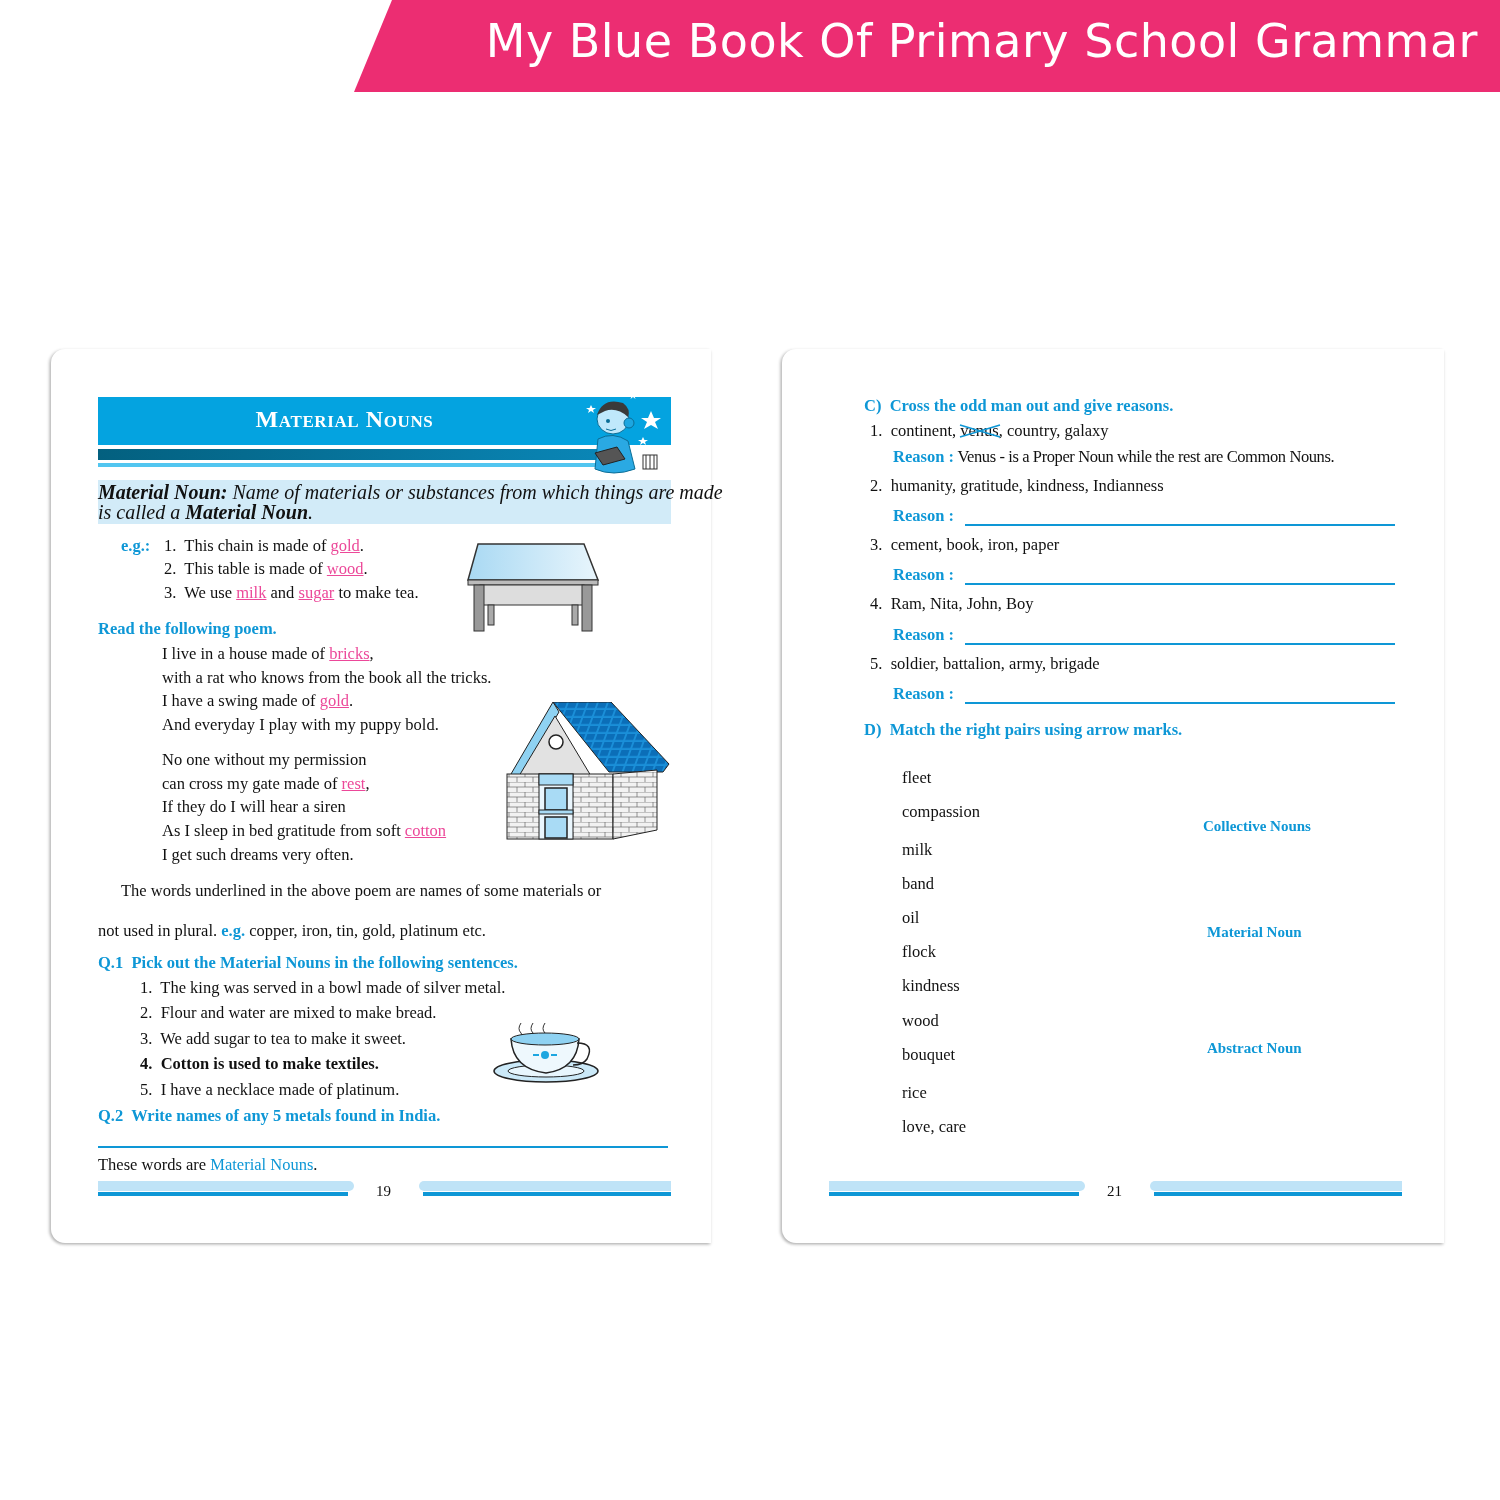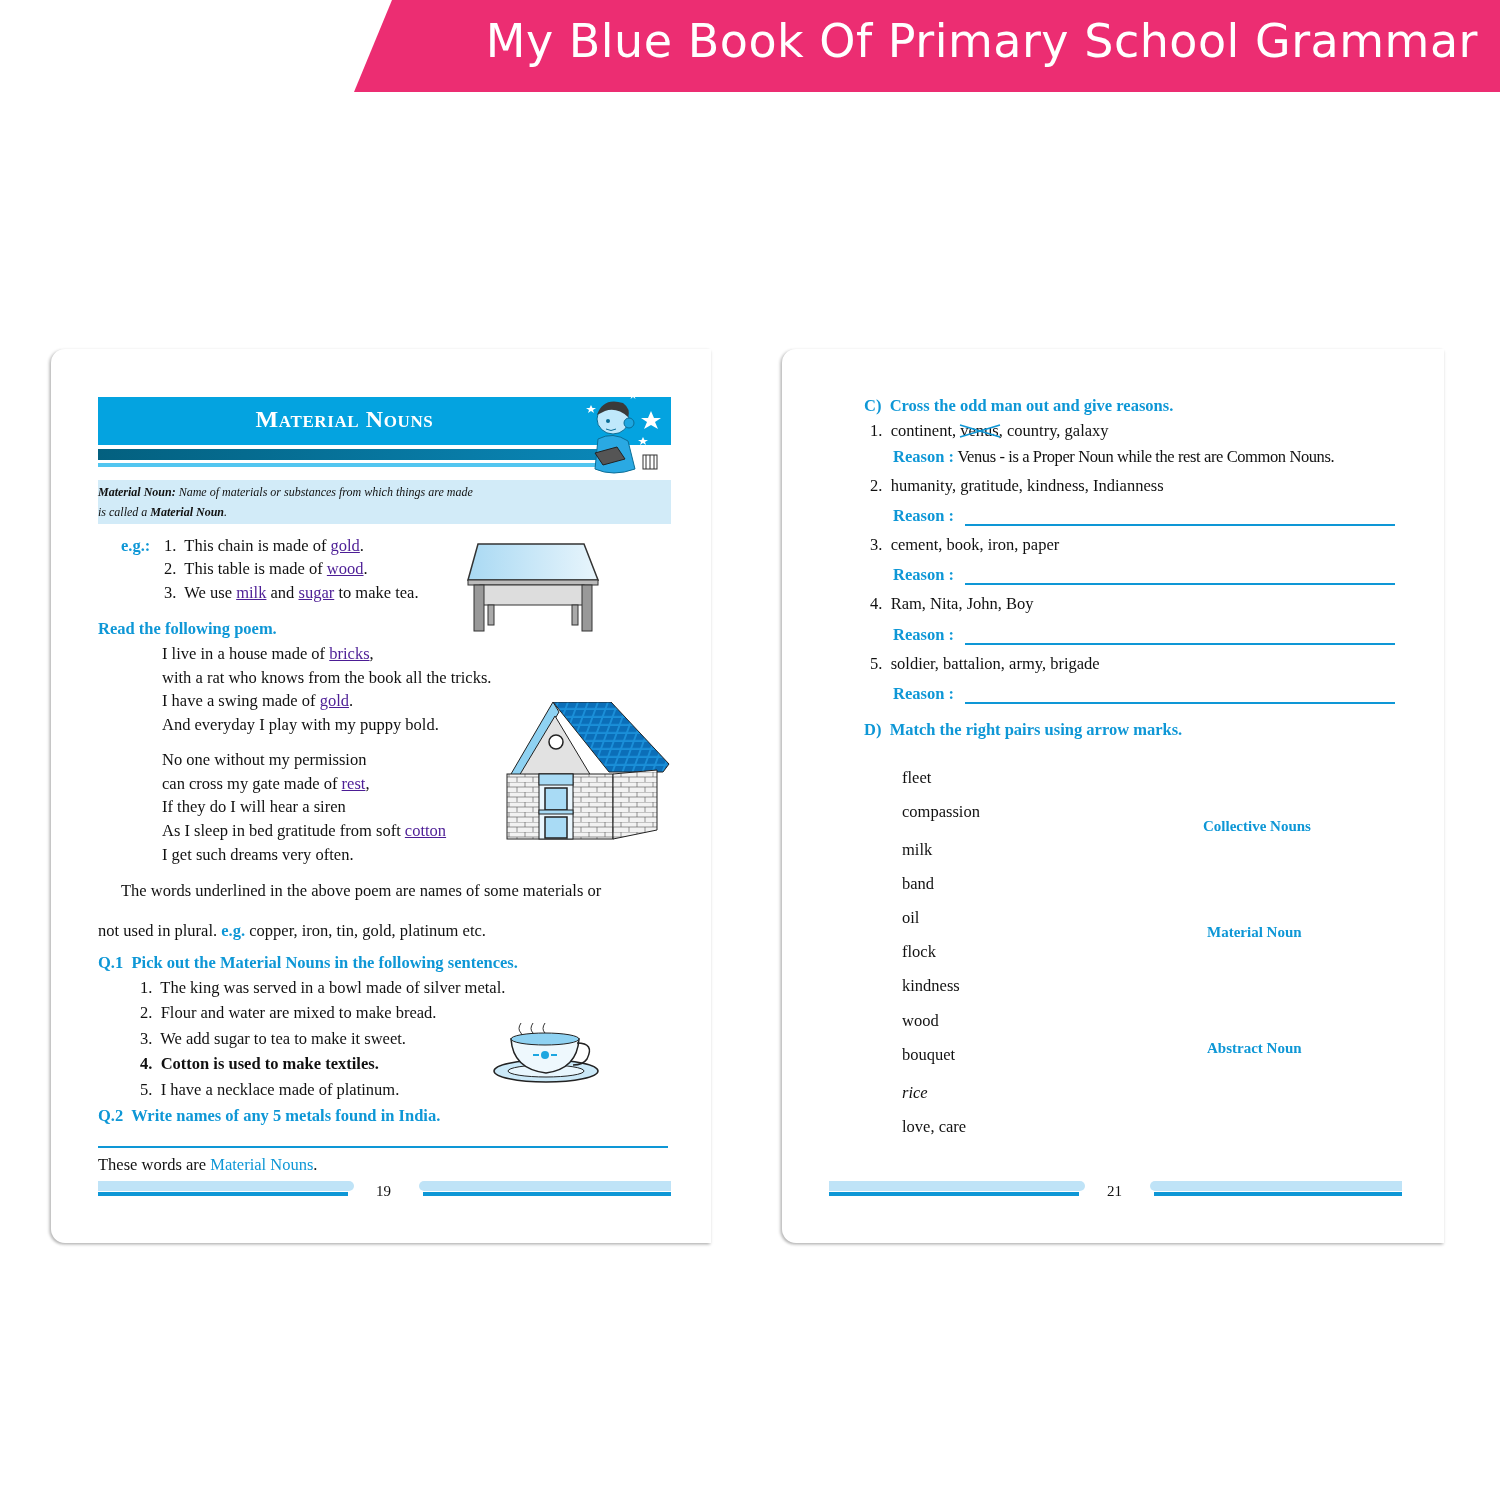--- a/index.html
+++ b/index.html
@@ -41,25 +41,25 @@
   .dark-band {
     left: 47px; top: 100px; width: 520px; height: 11px;
     background: linear-gradient(90deg, #03607f, #0a87b8);
   }
   .light-band { left: 47px; top: 114px; width: 520px; height: 4px; background: #52c6f0; }
 
   .mascot { left: 522px; top: 40px; width: 100px; height: 92px; }
 
   .definition-box {
     left: 47px; top: 131px; width: 573px; height: 44px; background: #d2ebf8;
-    font-size: 12px; font-style: italic; line-height: 20px; padding: 2px 0 0 0;
+    font-size: 20px; font-style: italic; line-height: 20px; padding: 2px 0 0 0;
   }
 
   .line { font-size: 16.5px; white-space: nowrap; }
-  .u { color: #4c1d95; text-decoration: underline; }
+  .u { color: #ec4899; text-decoration: underline; }
   .heading { font-size: 16.5px; font-weight: bold; color: #0e97d6; white-space: nowrap; }
 
   .reason-line { position: absolute; height: 1.5px; background: #0e97d6; }
 
   .footer-light { position: absolute; height: 10px; background: #bfe3f7; }
   .footer-dark { position: absolute; height: 4px; background: #0e97d6; }
   .page-num { position: absolute; font-size: 15px; color: #111; }
 
   .illus { position: absolute; }
 </style>
@@ -277,21 +277,21 @@
 
   <div class="abs line" style="left:120px; top:419px;">fleet</div>
   <div class="abs line" style="left:120px; top:453px;">compassion</div>
   <div class="abs line" style="left:120px; top:491px;">milk</div>
   <div class="abs line" style="left:120px; top:525px;">band</div>
   <div class="abs line" style="left:120px; top:559px;">oil</div>
   <div class="abs line" style="left:120px; top:593px;">flock</div>
   <div class="abs line" style="left:120px; top:627px;">kindness</div>
   <div class="abs line" style="left:120px; top:662px;">wood</div>
   <div class="abs line" style="left:120px; top:696px;">bouquet</div>
-  <div class="abs line" style="left:120px; top:734px;font-style:italic;">rice</div>
+  <div class="abs line" style="left:120px; top:734px;">rice</div>
   <div class="abs line" style="left:120px; top:768px;">love, care</div>
 
   <div class="abs heading" style="left:421px; top:469px; font-size:15px;">Collective Nouns</div>
   <div class="abs heading" style="left:425px; top:575px; font-size:15px;">Material Noun</div>
   <div class="abs heading" style="left:425px; top:691px; font-size:15px;">Abstract Noun</div>
 
   <div class="footer-light" style="left:47px; top:832px; width:256px; border-radius:0 8px 8px 0;"></div>
   <div class="footer-dark" style="left:47px; top:843px; width:250px;"></div>
   <div class="footer-light" style="left:368px; top:832px; width:252px; border-radius:8px 0 0 8px;"></div>
   <div class="footer-dark" style="left:372px; top:843px; width:248px;"></div>

